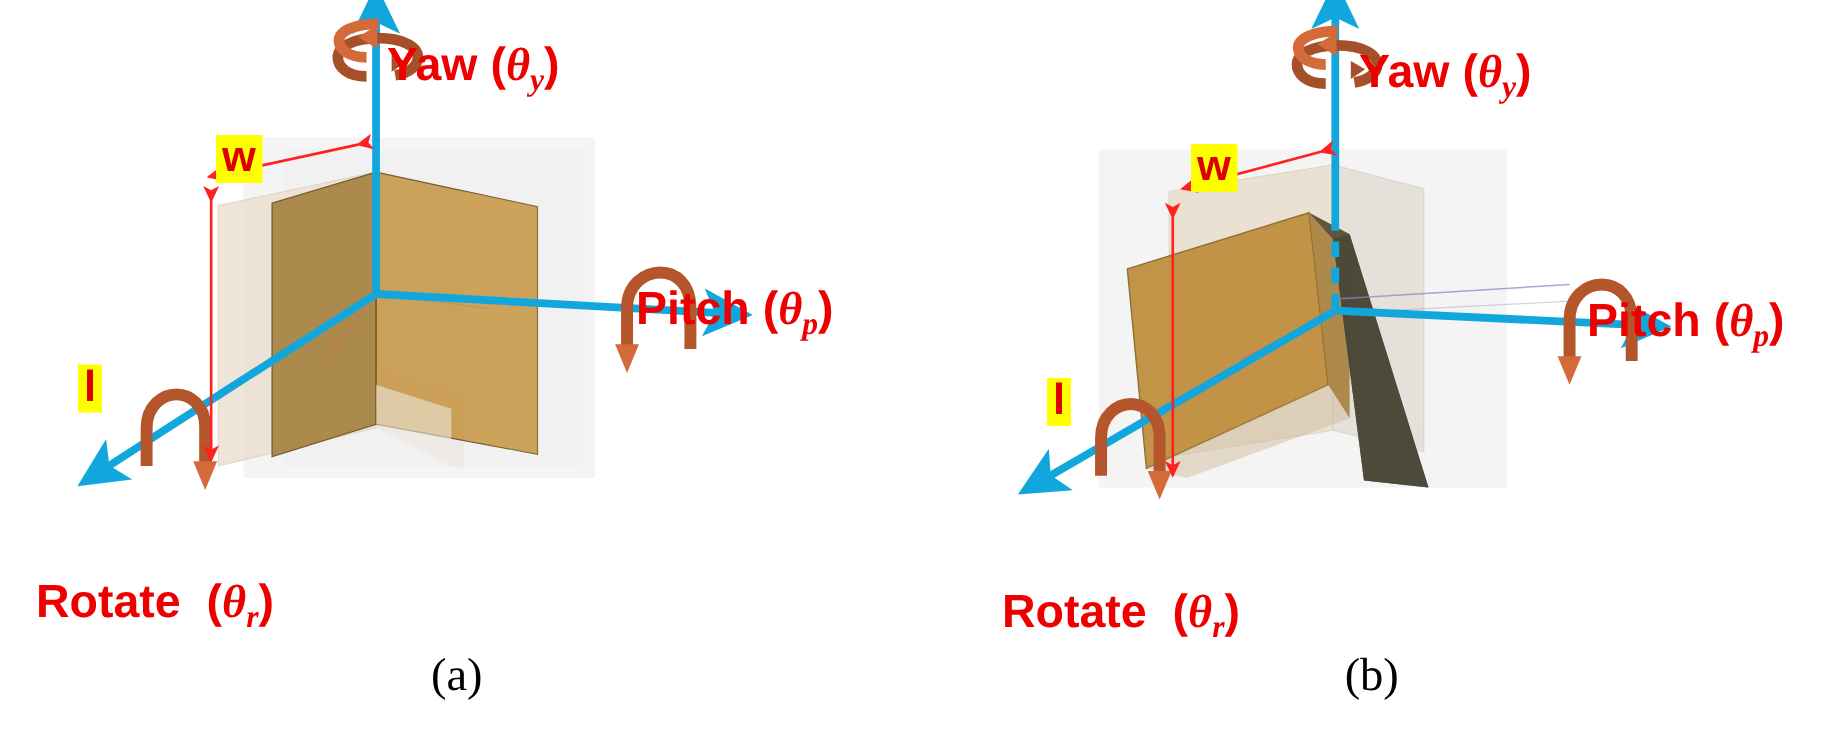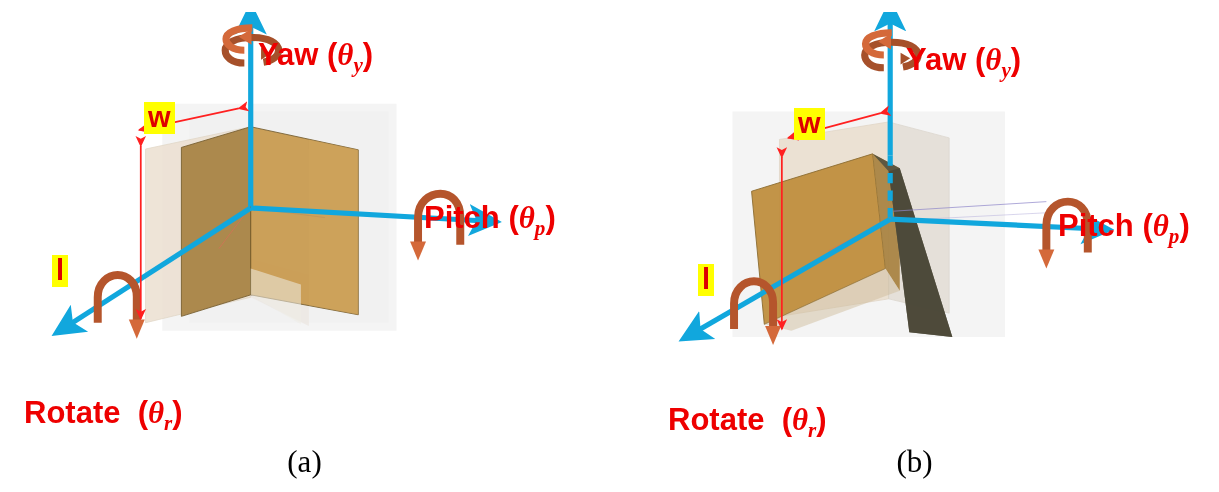--- a/index.html
+++ b/index.html
@@ -3,21 +3,21 @@
 <meta charset="utf-8">
 <style>
   html,body{margin:0;padding:0;}
   body{
     width:1219px;height:492px;
     background:#ffffff;
     font-family:"Liberation Sans", sans-serif;
     overflow:hidden;
   }
   #figure{position:relative;width:1219px;height:492px;}
-  .panel{position:absolute;top:12px;height:392px;width:609px;}
+  .panel{position:absolute;top:0;height:392px;width:609px;}
   #panel-a{left:0;}
   #panel-b{left:610px;}
   .svg-stage{position:absolute;left:0;top:0;width:100%;height:100%;}
   .caption{
     position:absolute;
     width:100%;
     top:432px;
     text-align:center;
     font-family:"Liberation Serif", serif;
     font-size:31px;

